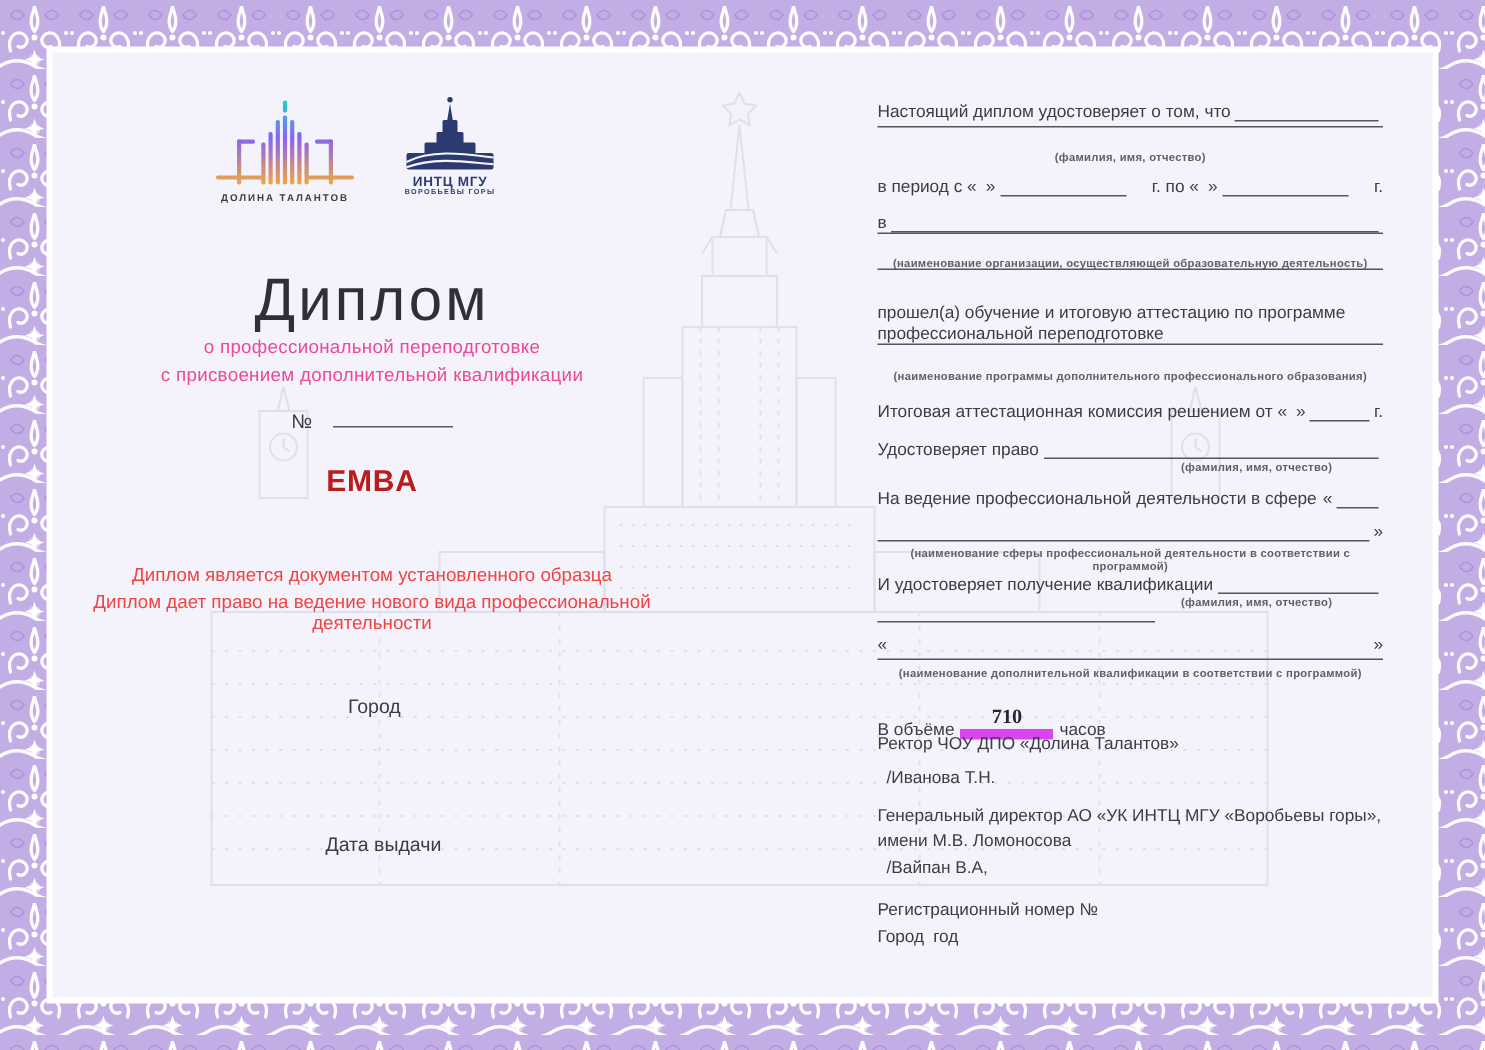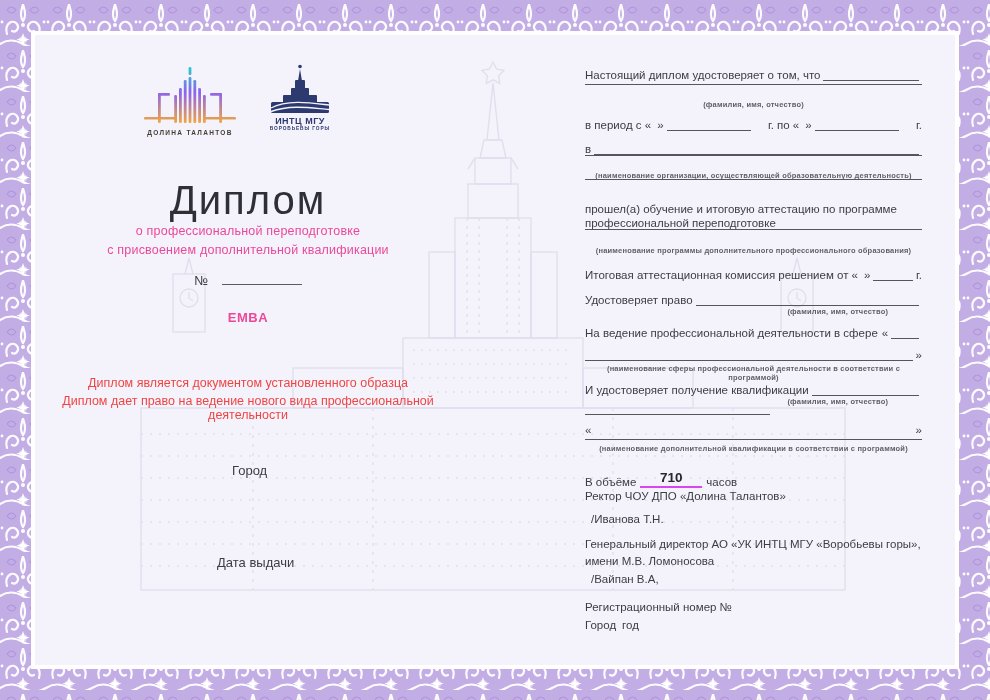--- a/index.html
+++ b/index.html
@@ -8,41 +8,41 @@
   .abs{position:absolute;}
   svg{display:block;}
 
   
   .lcol{position:absolute;left:36px;top:36px;width:424px;height:628px;}
   .lcol .centered{position:absolute;left:0;right:0;text-align:center;}
   .diploma-title{font-size:40px;letter-spacing:2px;color:#2f2f36;}
   .subline{font-size:12.5px;letter-spacing:.2px;color:#ec4899;}
   .numrow{font-size:13px;color:#3c3c44;}
   .blank{display:inline-block;border-bottom:1px solid #5a5a60;height:12px;vertical-align:baseline;}
-  .emba{font-size:13px;font-weight:bold;letter-spacing:.5px;color:#ec4899;}
+  .emba{font-size:20px;font-weight:bold;letter-spacing:.5px;color:#b91c1c;}
   .note{font-size:12.5px;color:#ef4444;}
   .city-label,.date-label{position:absolute;font-size:13px;color:#3c3c44;}
   .logo-caption{margin-top:5px;text-align:center;font-size:6.5px;font-weight:bold;
                 letter-spacing:1.3px;color:#433d35;}
   .msu-cap1{margin-top:2px;text-align:center;font-size:9px;font-weight:bold;color:#2d3a70;letter-spacing:.5px;}
   .msu-cap2{text-align:center;font-size:4.8px;font-weight:bold;color:#2d3a70;letter-spacing:.9px;}
 
   
   .rcol{position:absolute;left:585px;top:62px;width:337px;height:575px;font-size:11.5px;}
   .row{position:absolute;left:0;right:0;display:flex;align-items:flex-end;white-space:nowrap;color:#3c3c44;}
   .row.right{justify-content:flex-start;}
   .fill{border-bottom:1px solid #55555c;height:12px;flex:1 1 auto;margin:0 3px;}
   .fill.nof{flex:0 0 auto;}
   .w24{flex:0 0 22px;} .w26{flex:0 0 26px;} .w30{flex:0 0 30px;margin-left:8px;margin-right:6px;} .w100{flex:0 0 110px;} .w90{flex:0 0 92px;} .w70{flex:0 0 66px;} .w170{flex:0 0 172px;}
   .line{position:absolute;left:0;right:0;border-bottom:1px solid #55555c;}
   .halfline{position:absolute;left:0;width:55%;border-bottom:1px solid #55555c;}
   .caption{position:absolute;font-size:7.5px;color:#5f5f69;letter-spacing:.2px;font-weight:bold;}
   .cap-center{left:0;right:0;text-align:center;}
   .cap-right{left:50%;right:0;text-align:center;}
-  .volfill{flex:0 0 62px;border-bottom:2px solid #d946ef;text-align:center;height:16px;margin:0 4px;}
+  .volfill{flex:0 0 62px;border-bottom:7px solid #d946ef;text-align:center;height:16px;margin:0 4px;font-family:Liberation Serif, serif;}
   .volfill b{font-size:13.5px;color:#26262c;}
   .qopen{margin-right:auto;} .qclose{margin-left:auto;}
 </style>
 </head>
 <body>
 
 <div class="page">
 
   <svg class="abs" style="left:0;top:0" width="990" height="700" viewBox="0 0 990 700">
     <defs>

